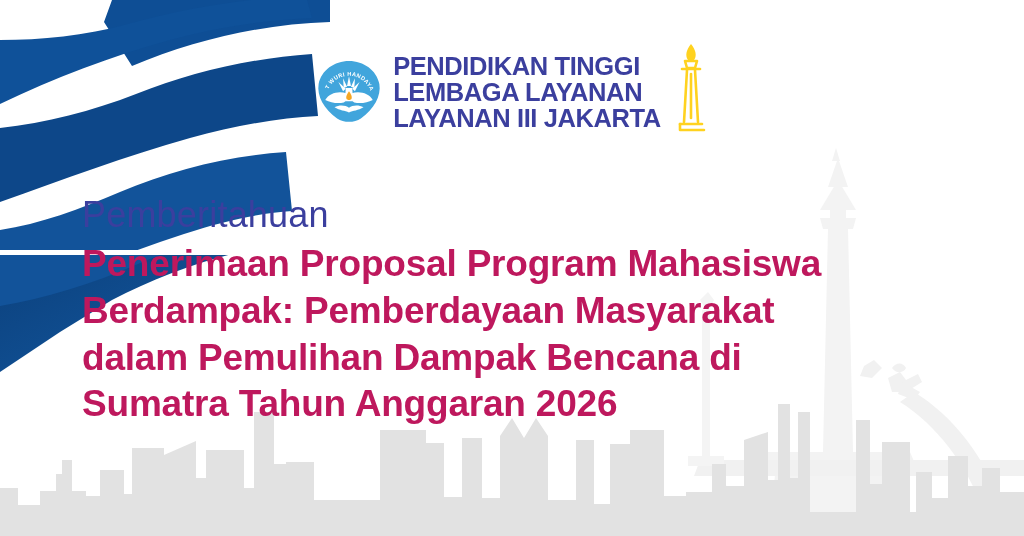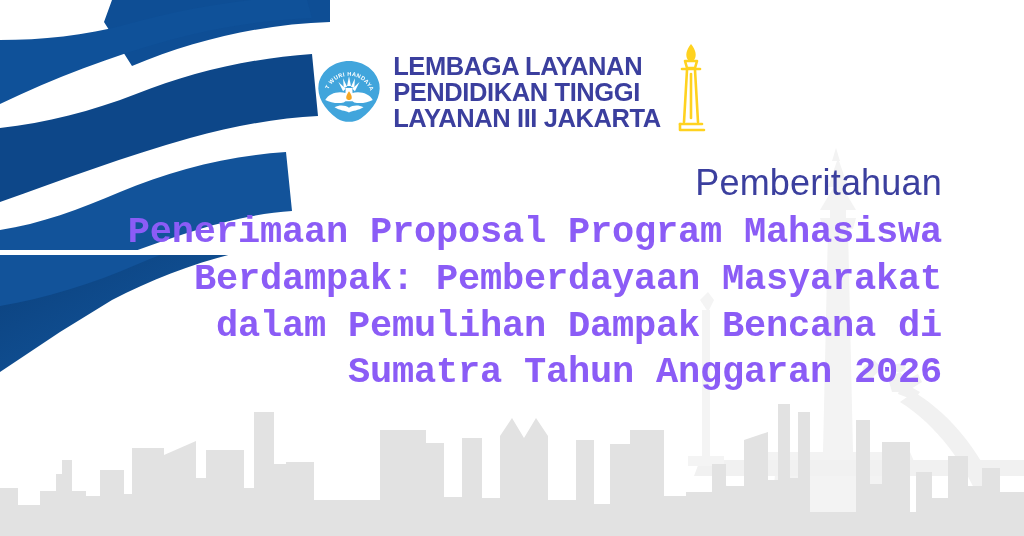--- a/index.html
+++ b/index.html
@@ -66,38 +66,38 @@
     margin-left: 2px;
     margin-top: -8px;
     display: block;
   }
 
   
   #headline-block {
     position: absolute;
     left: 50%;
     transform: translateX(-50%);
-    top: 162px;
+    top: 194px;
     width: 860px;
-    text-align: right;
+    text-align: left;
   }
   #eyebrow {
     font-family: "Liberation Sans", sans-serif;
     font-weight: 400;
     font-size: 36px;
     color: #3b3f9e;
     letter-spacing: 0.2px;
     line-height: 1.15;
     margin: 0 0 6px 0;
   }
   #headline {
-    font-family: Liberation Mono, monospace;
+    font-family: Liberation Sans, sans-serif;
     font-weight: 700;
     font-size: 37px;
-    color: #8b5cf6;
+    color: #be185d;
     line-height: 1.26;
     letter-spacing: -0.2px;
     margin: 0;
     white-space: pre-line;
   }
 </style>
 </head>
 <body>
 
 <div id="banner">
@@ -336,22 +336,22 @@
         <path d="M54 52 C66 48 80 52 86 62 C78 66 68 68 58 66 C55 65 53 60 54 52 Z" fill="#ffffff"></path>
 
         <path d="M45 44 L55 44 L56 64 L44 64 Z" fill="#ffffff"></path>
 
         <path d="M50 49 C53 53 55 57 54 60 C53 63 47 63 46 60 C45 57 47 53 50 49 Z" fill="#f5a623"></path>
 
         <path d="M28 73 C36 69 45 70 50 74 C55 70 64 69 72 73 C64 78 56 78 50 81 C44 78 36 78 28 73 Z" fill="#ffffff"></path>
       </svg>
 
       <div id="logo-wordmark">
+        <div class="wordmark-line">PENDIDIKAN TINGGI</div>
         <div class="wordmark-line">LEMBAGA LAYANAN</div>
-        <div class="wordmark-line">PENDIDIKAN TINGGI</div>
         <div class="wordmark-line">LAYANAN III JAKARTA</div>
       </div>
 
       <svg id="monas-mark" viewBox="0 0 34 96" xmlns="http://www.w3.org/2000/svg">
         <g fill="none" stroke="#ffd21f" stroke-width="2.6" stroke-linejoin="round" stroke-linecap="round">
 
           <path d="M17 4 C22 10 23 16 20 20 L14 20 C11 16 12 10 17 4 Z" fill="#ffd21f" stroke="none"></path>
 
           <path d="M11 21 L23 21 L21 28 L13 28 Z"></path>
 

